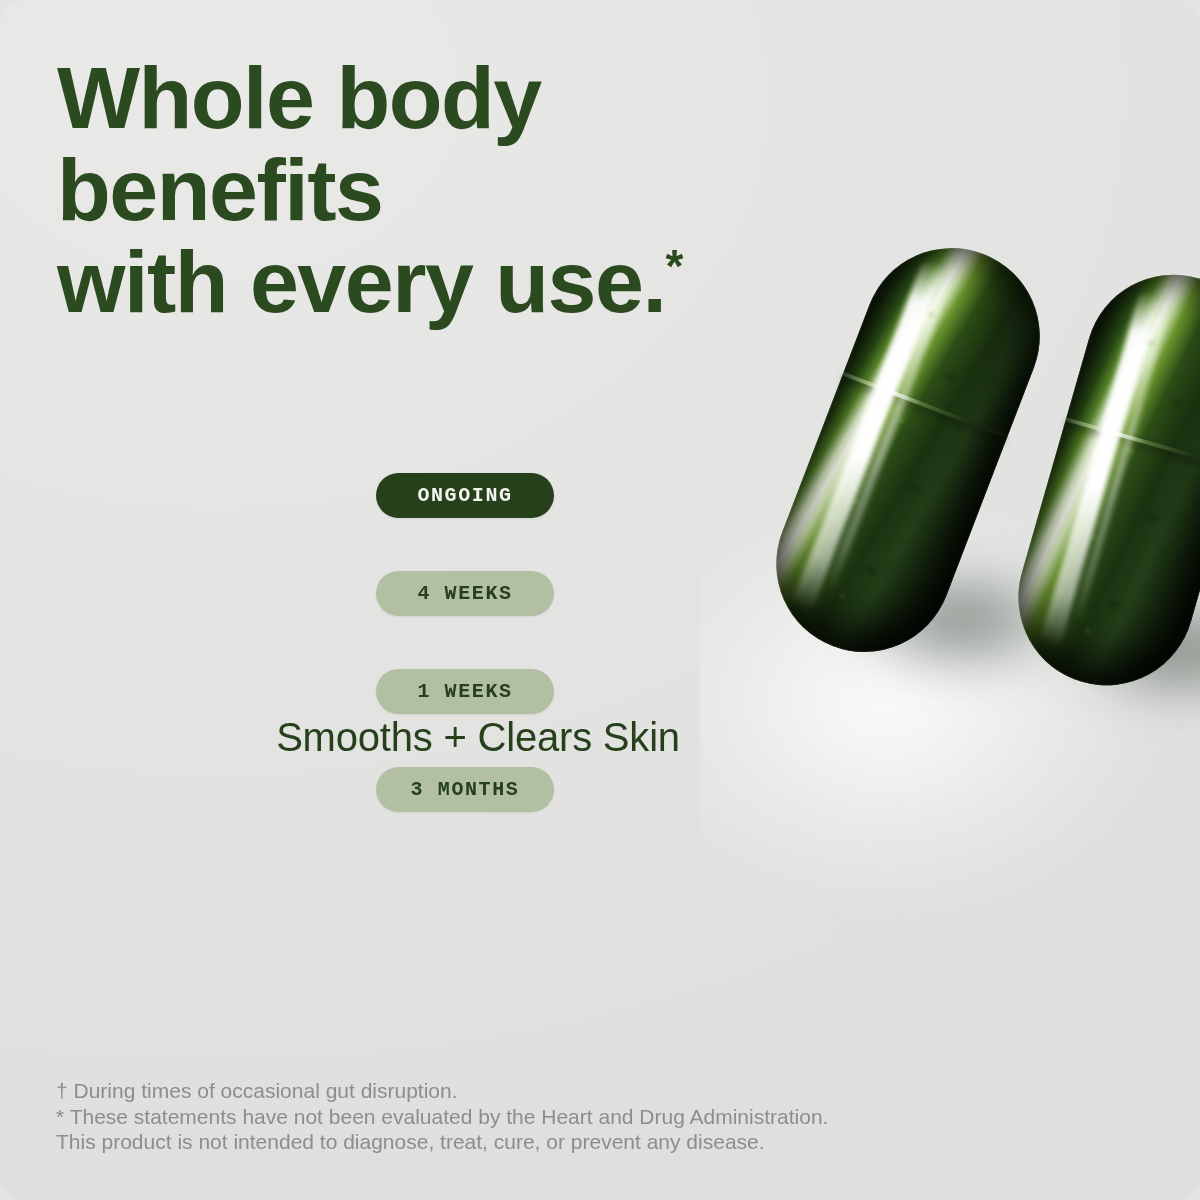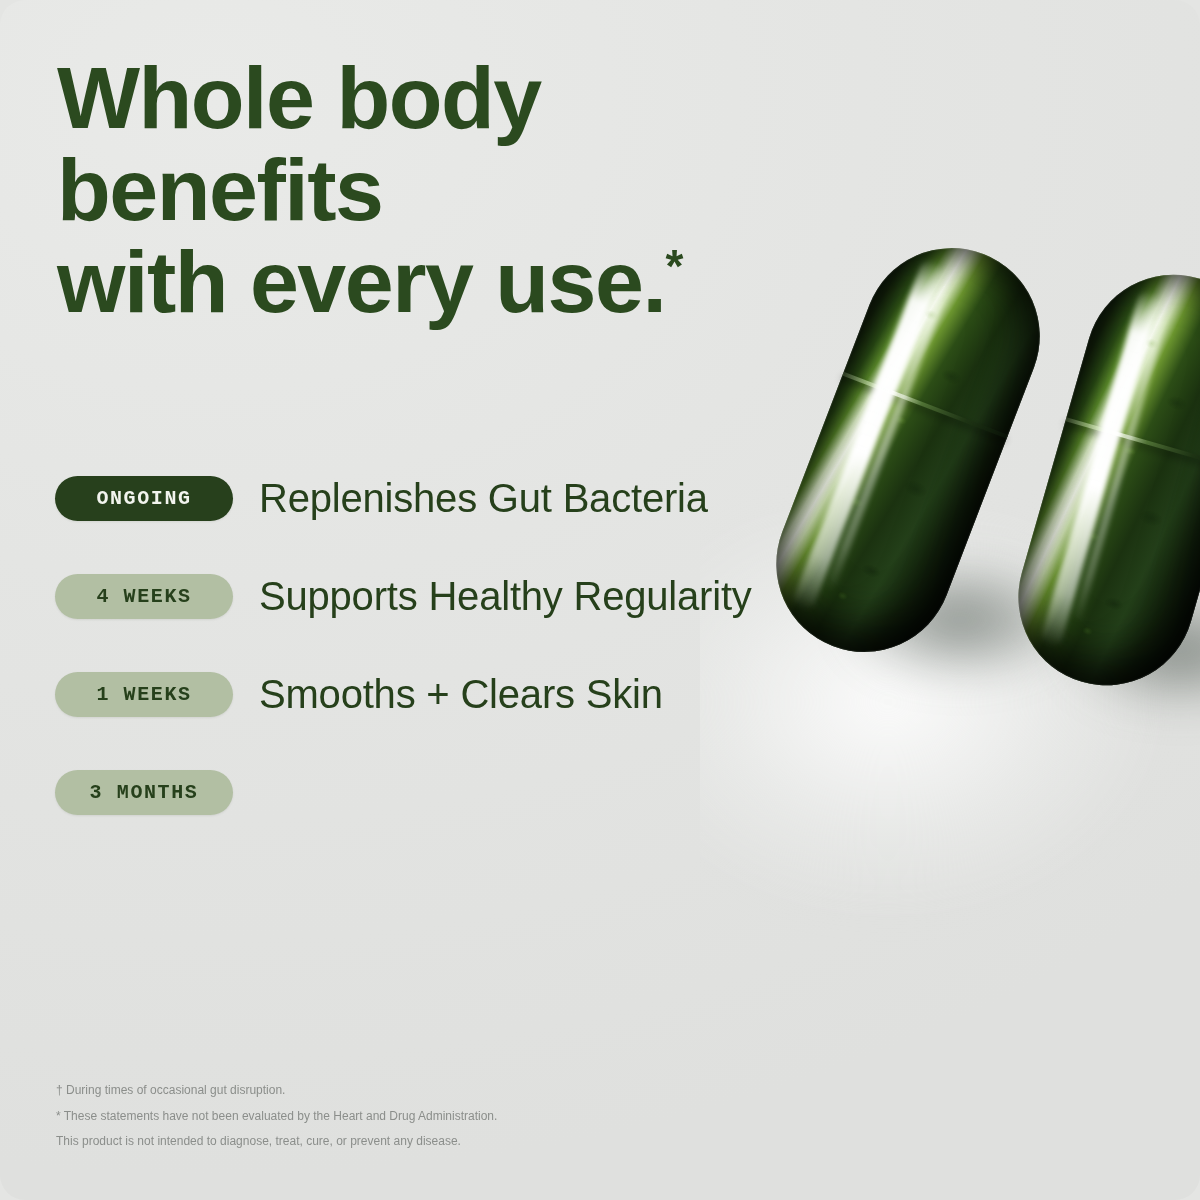--- a/index.html
+++ b/index.html
@@ -134,20 +134,21 @@
   .benefits{
     position:absolute;
     left:55px; top:473px;
     width:820px;
   }
   .row{
     display:flex;
     align-items:center;
     height:50px;
     margin-bottom:48px;
+    flex-direction:column;
   }
   .row:last-child{ margin-bottom:12px; }
 
   .badge{
     width:178px;
     height:45px;
     border-radius:9999px;
     display:flex;
     align-items:center;
     justify-content:center;
@@ -179,21 +180,21 @@
     vertical-align:super;
     line-height:0;
   }
 
   
   .footnotes{
     position:absolute;
     left:56px; top:1078px;
     width:760px;
     color:#8b8e8b;
-    font-size:12px;
+    font-size:21px;
     line-height:25.5px;
     font-weight:400;
   }
   .footnotes div{ white-space:nowrap; }
 </style>
 </head>
 <body>
 
 <div id="stage">
 
@@ -228,27 +229,25 @@
 
   <h1 class="headline">
     <span>Whole body benefits</span><br>
     <span>with every use.</span><span class="star">*</span>
   </h1>
 
   <div class="benefits">
 
     <div class="row">
       <span class="badge primary">ONGOING</span>
-      <span class="benefit-label"><span>Replenishes Gut Bacteria</span><span class="dag"></span></span>
     </div>
 
 
     <div class="row">
       <span class="badge">4 WEEKS</span>
-      <span class="benefit-label"><span>Supports Healthy Regularity</span><span class="dag"></span></span>
     </div>
 
     <div class="row">
       <span class="badge">1 WEEKS</span>
       <span class="benefit-label"><span>Smooths + Clears Skin</span><span class="dag"></span></span>
     </div>
 
     <div class="row">
       <span class="badge">3 MONTHS</span>
     </div>

